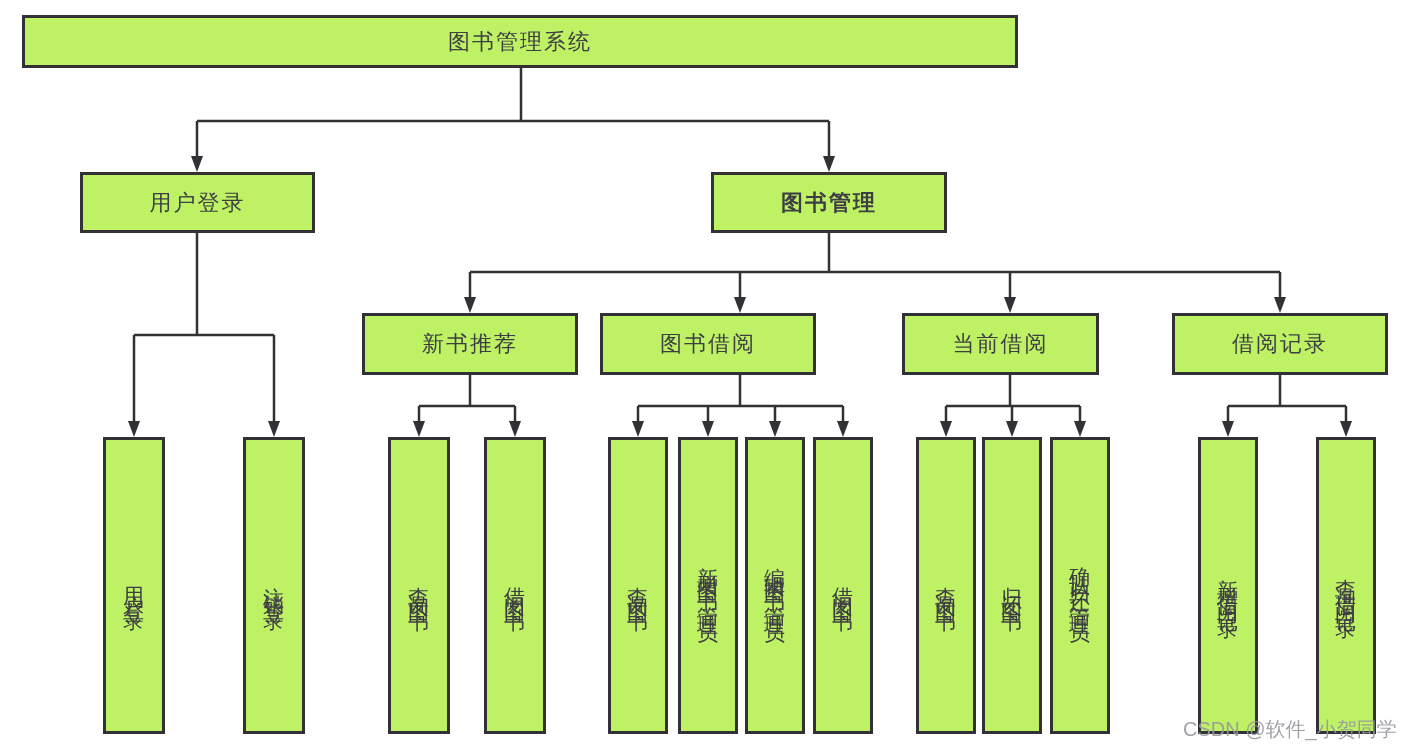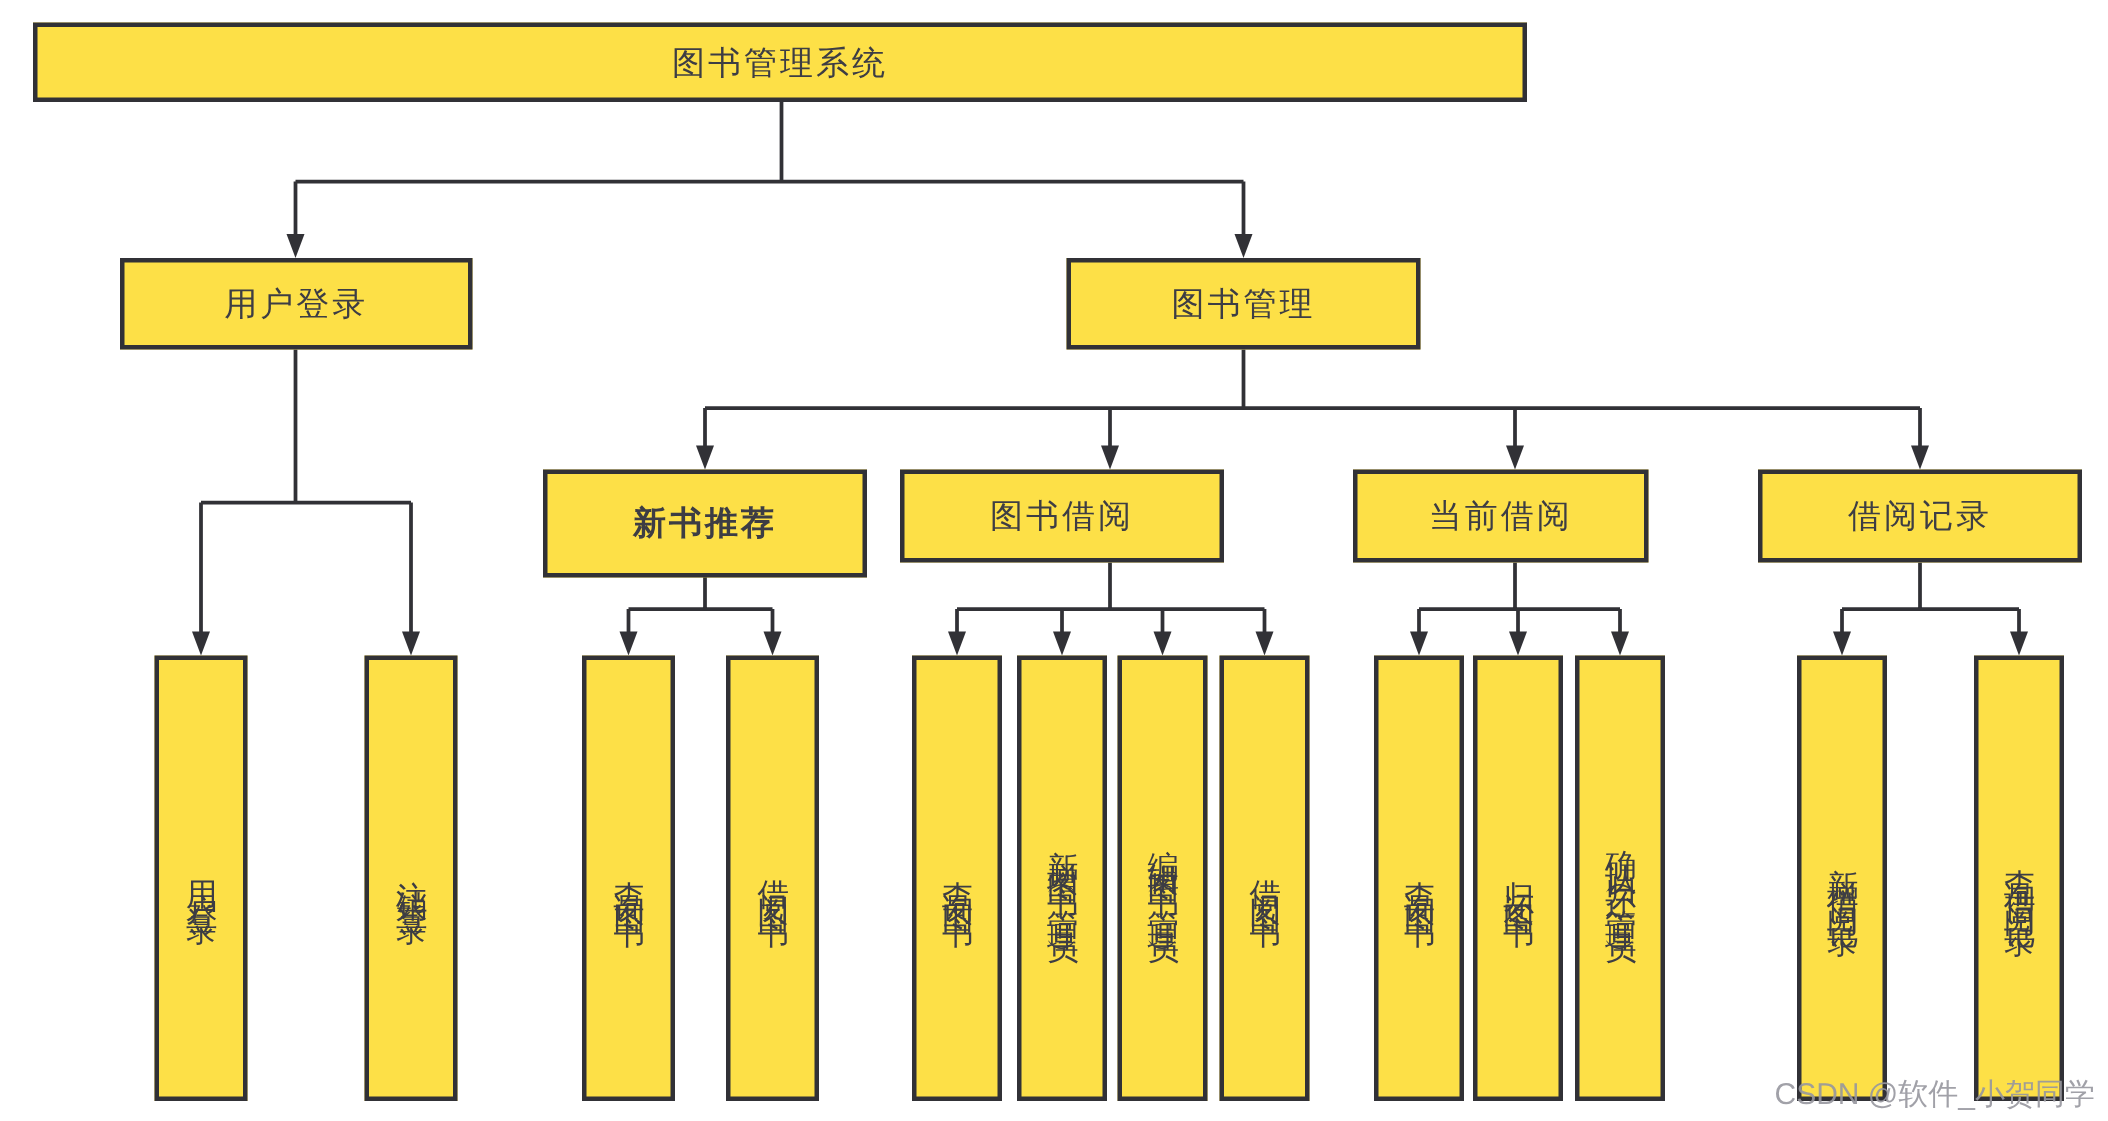--- a/index.html
+++ b/index.html
@@ -14,21 +14,21 @@
   #connectors {
     position: absolute;
     left: 0; top: 0;
     width: 1405px; height: 747px;
     pointer-events: none;
   }
   .box {
     position: absolute;
     box-sizing: border-box;
     border: 3px solid #313136;
-    background: #fde047;
+    background: #bef264;
     display: flex;
     align-items: center;
     justify-content: center;
     color: #3d3d44;
   }
   .hbox {
     font-size: 22px;
     letter-spacing: 2px;
     white-space: nowrap;
   }
@@ -92,23 +92,23 @@
       <polygon points="1006,421 1018,421 1012,437"></polygon>
       <polygon points="1074,421 1086,421 1080,437"></polygon>
       <polygon points="1222,421 1234,421 1228,437"></polygon>
       <polygon points="1340,421 1352,421 1346,437"></polygon>
     </g>
   </svg>
 
   <div class="box hbox" style="left:22px; top:15px; width:996px; height:53px;">图书管理系统</div>
 
   <div class="box hbox" style="left:80px; top:172px; width:235px; height:61px;">用户登录</div>
-  <div class="box hbox" style="left:711px; top:172px; width:236px; height:61px;">图书管理</div>
+  <div class="box hbox" style="left:711px; top:172px; width:236px; height:61px;font-weight:bold;">图书管理</div>
 
-  <div class="box hbox" style="left:362px; top:313px; width:216px; height:72px;font-weight:bold;">新书推荐</div>
+  <div class="box hbox" style="left:362px; top:313px; width:216px; height:62px;">新书推荐</div>
   <div class="box hbox" style="left:600px; top:313px; width:216px; height:62px;">图书借阅</div>
   <div class="box hbox" style="left:902px; top:313px; width:197px; height:62px;">当前借阅</div>
   <div class="box hbox" style="left:1172px; top:313px; width:216px; height:62px;">借阅记录</div>
 
   <div class="box vbox" style="left:103px; top:437px; width:62px; height:297px;">
     <span>用户登录</span>
   </div>
   <div class="box vbox" style="left:243px; top:437px; width:62px; height:297px;">
     <span>注销登录</span>
   </div>

